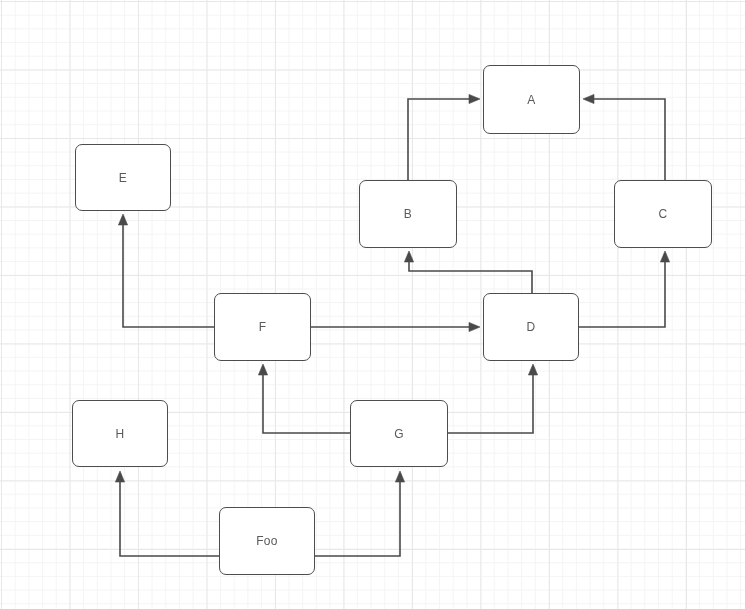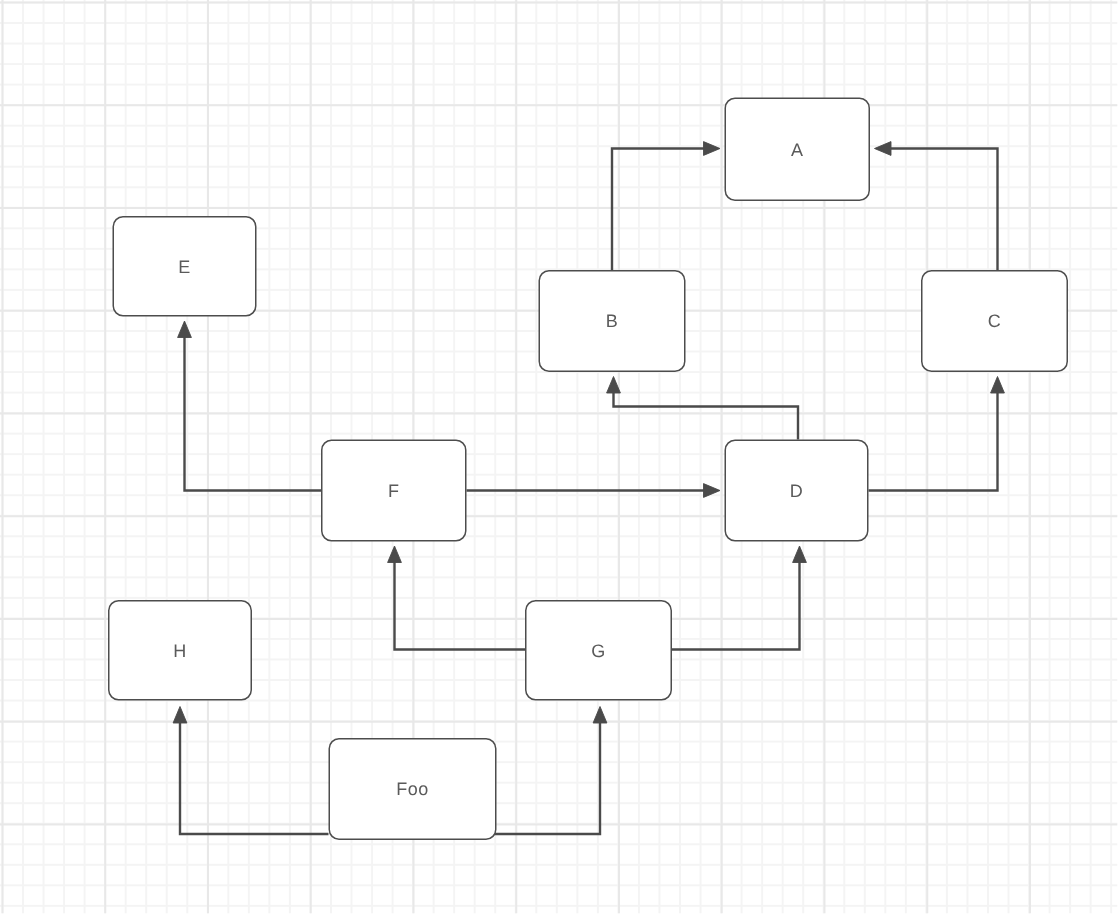--- a/index.html
+++ b/index.html
@@ -122,18 +122,18 @@
       </div>
       <div class="node" style="left: 483px; top: 293px; width: 96px; height: 68px; background: rgb(255, 255, 255); border-color: rgb(77, 77, 77); border-width: 1.6px; border-radius: 7px;">
         <span class="node-label" style="color: rgb(90, 90, 90); font-size: 12px;">D</span>
       </div>
       <div class="node" style="left: 72px; top: 400px; width: 96px; height: 67px; background: rgb(255, 255, 255); border-color: rgb(77, 77, 77); border-width: 1.6px; border-radius: 7px;">
         <span class="node-label" style="color: rgb(90, 90, 90); font-size: 12px;">H</span>
       </div>
       <div class="node" style="left: 350px; top: 400px; width: 98px; height: 67px; background: rgb(255, 255, 255); border-color: rgb(77, 77, 77); border-width: 1.6px; border-radius: 7px;">
         <span class="node-label" style="color: rgb(90, 90, 90); font-size: 12px;">G</span>
       </div>
-      <div class="node" style="left: 219px; top: 492px; width: 112px; height: 68px; background: rgb(255, 255, 255); border-color: rgb(77, 77, 77); border-width: 1.6px; border-radius: 7px;">
+      <div class="node" style="left: 219px; top: 507px; width: 96px; height: 68px; background: rgb(255, 255, 255); border-color: rgb(77, 77, 77); border-width: 1.6px; border-radius: 7px;">
         <span class="node-label" style="color: rgb(90, 90, 90); font-size: 12px;">Foo</span>
       </div>
     </div>
 
 </div>
 
 </body></html>

